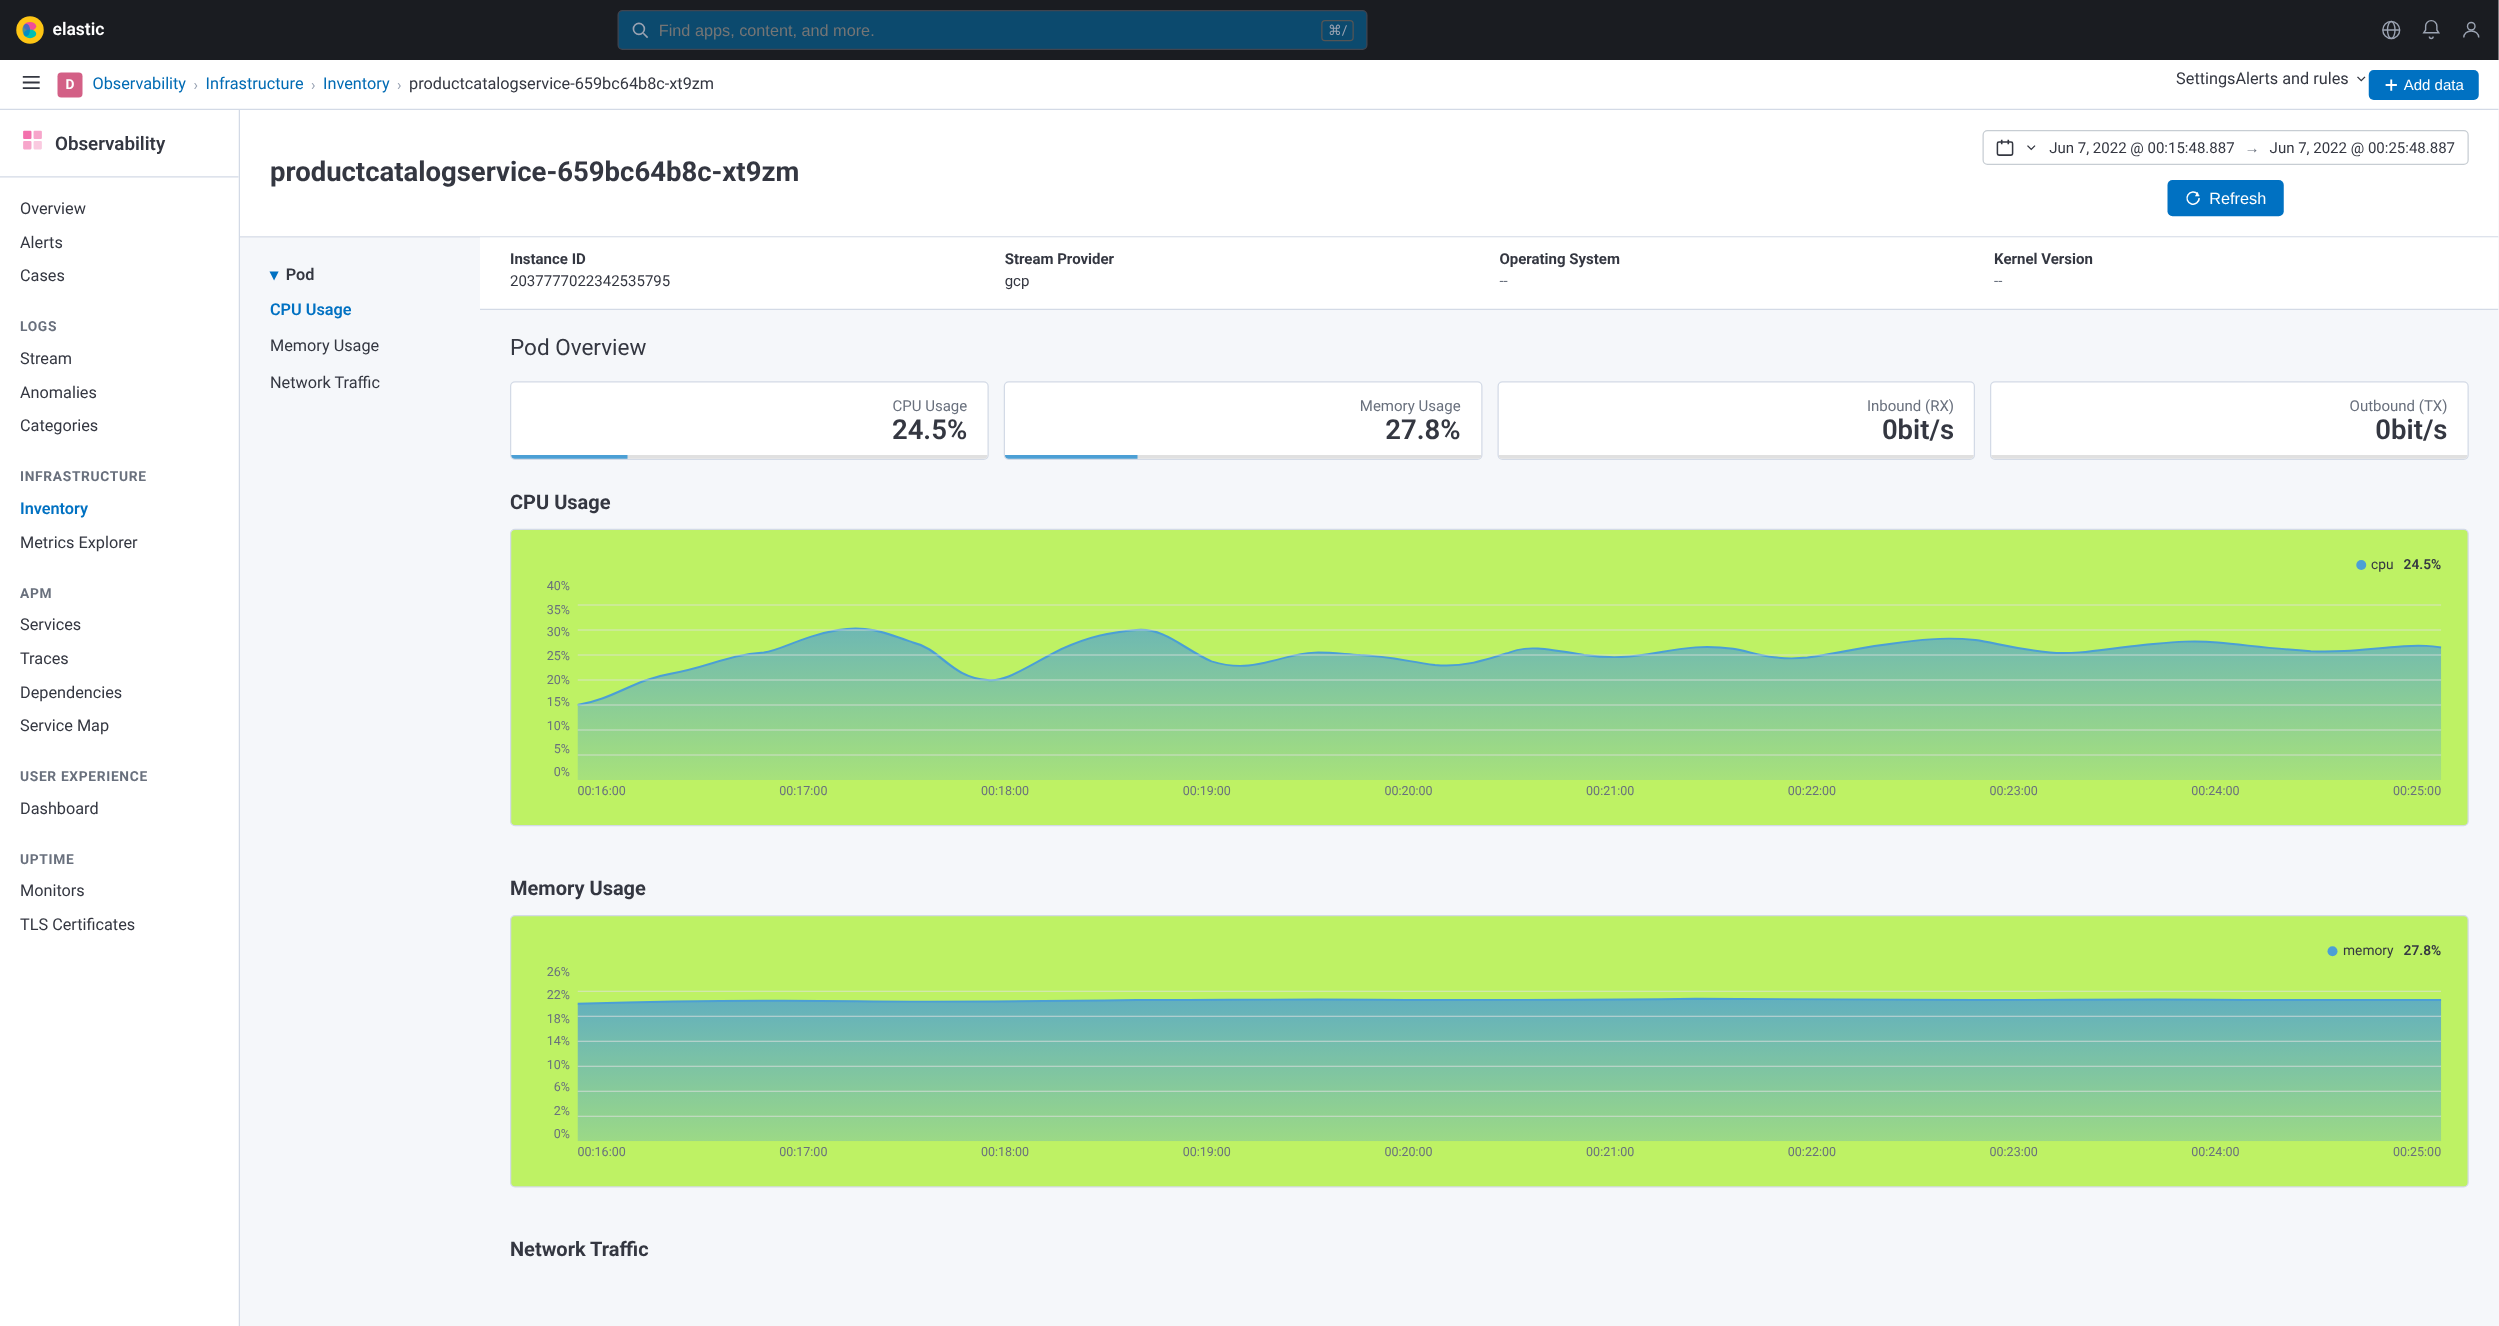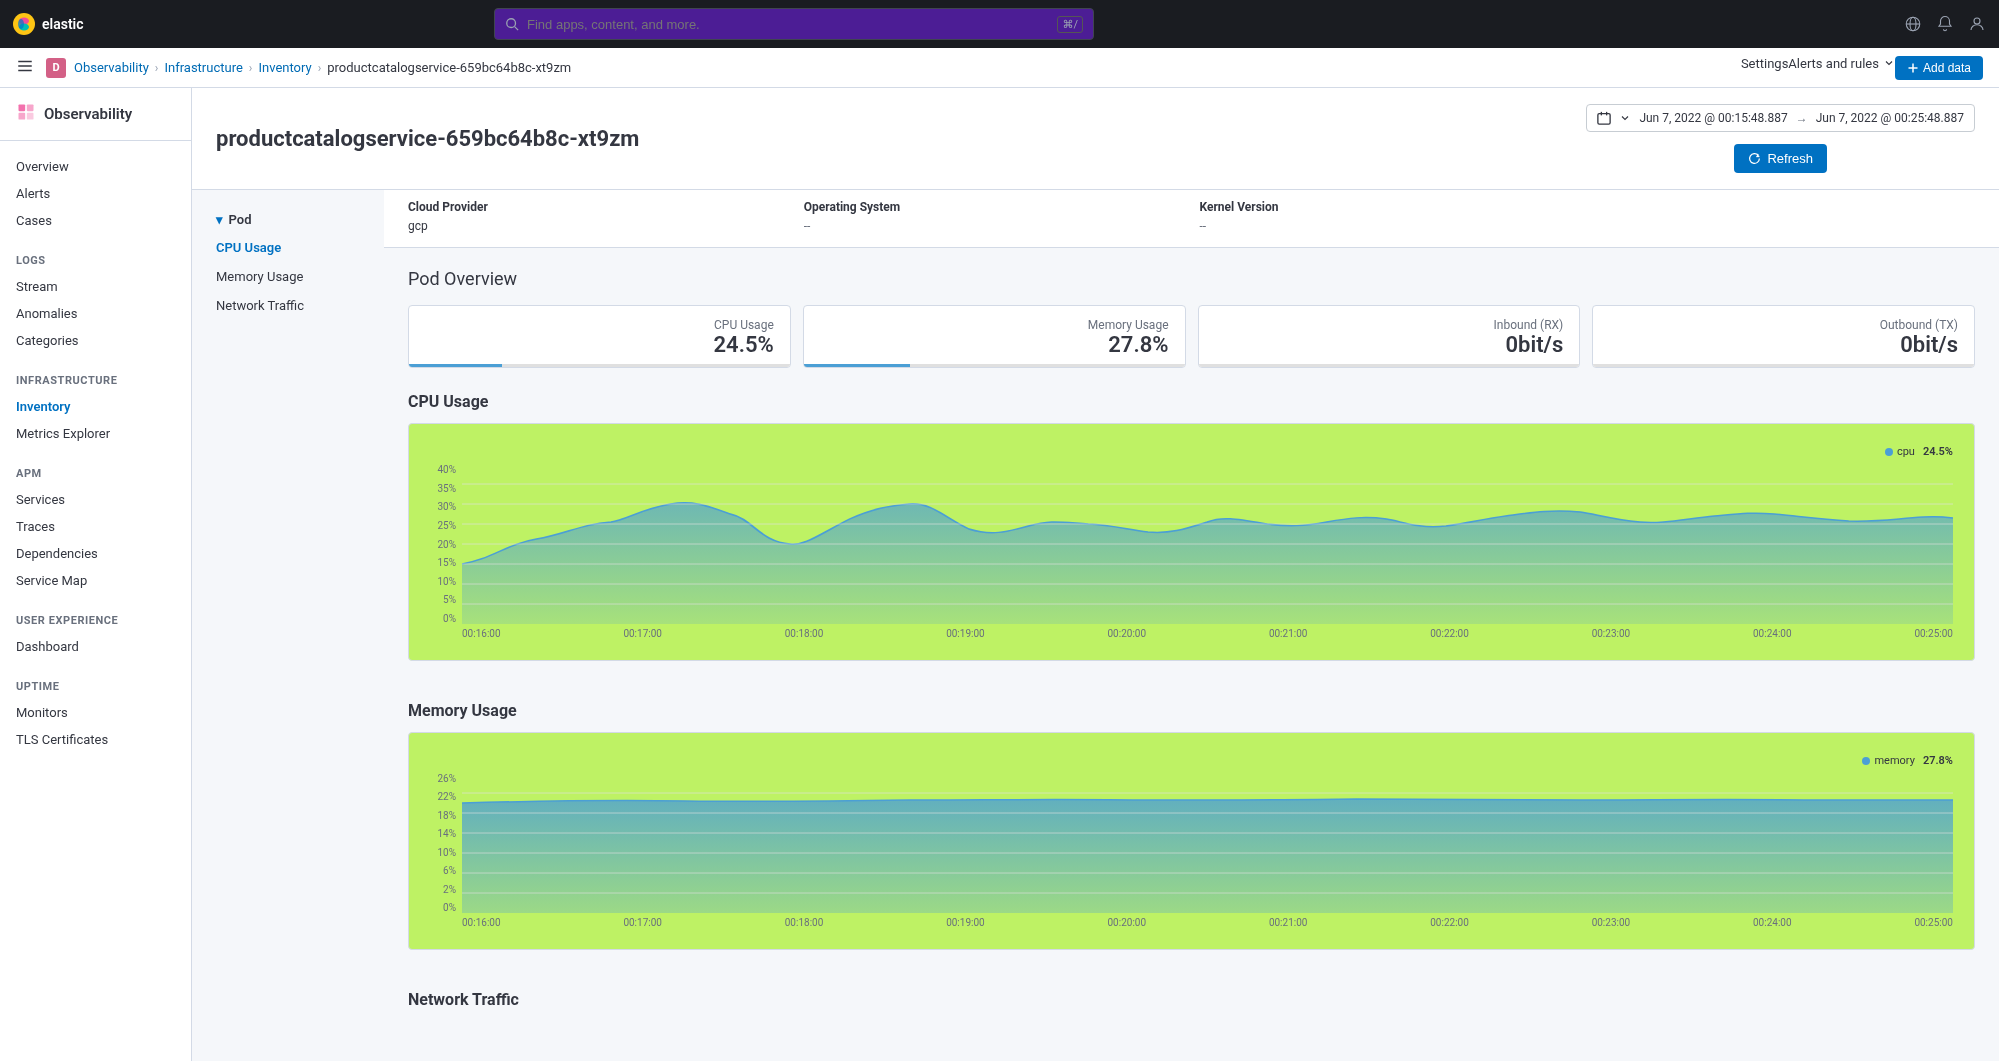--- a/index.html
+++ b/index.html
@@ -13,21 +13,21 @@
       align-items: center;
       padding: 4px 12px;
       gap: 12px;
     }
     .top-bar-logo { display: flex; align-items: center; gap: 6px; color: #fff; font-size: 14px; font-weight: 600; }
     .elastic-logo { width: 24px; height: 24px; }
     .top-bar-search {
       flex: 1;
       max-width: 600px;
       margin: 0 auto;
-      background: #4c1d95;
+      background: #0c4a6e;
       border: 1px solid #404550;
       border-radius: 4px;
       display: flex;
       align-items: center;
       padding: 0 10px;
       gap: 8px;
       color: #9ba3b2;
       height: 32px;
     }
     .top-bar-search input {
@@ -417,21 +417,25 @@
         <div class="pod-side-nav-item active">CPU Usage</div>
         <div class="pod-side-nav-item">Memory Usage</div>
         <div class="pod-side-nav-item">Network Traffic</div>
       </div>
 
       <div class="pod-content">
 
         <div class="pod-info-bar">
           <div class="pod-info-grid">
             <div class="pod-info-col">
-              <label>Cloud Provider</label>
+              <label>Instance ID</label>
+              <span>2037777022342535795</span>
+            </div>
+            <div class="pod-info-col">
+              <label>Stream Provider</label>
               <span>gcp</span>
             </div>
             <div class="pod-info-col">
               <label>Operating System</label>
               <span class="dash">--</span>
             </div>
             <div class="pod-info-col">
               <label>Kernel Version</label>
               <span class="dash">--</span>
             </div>

